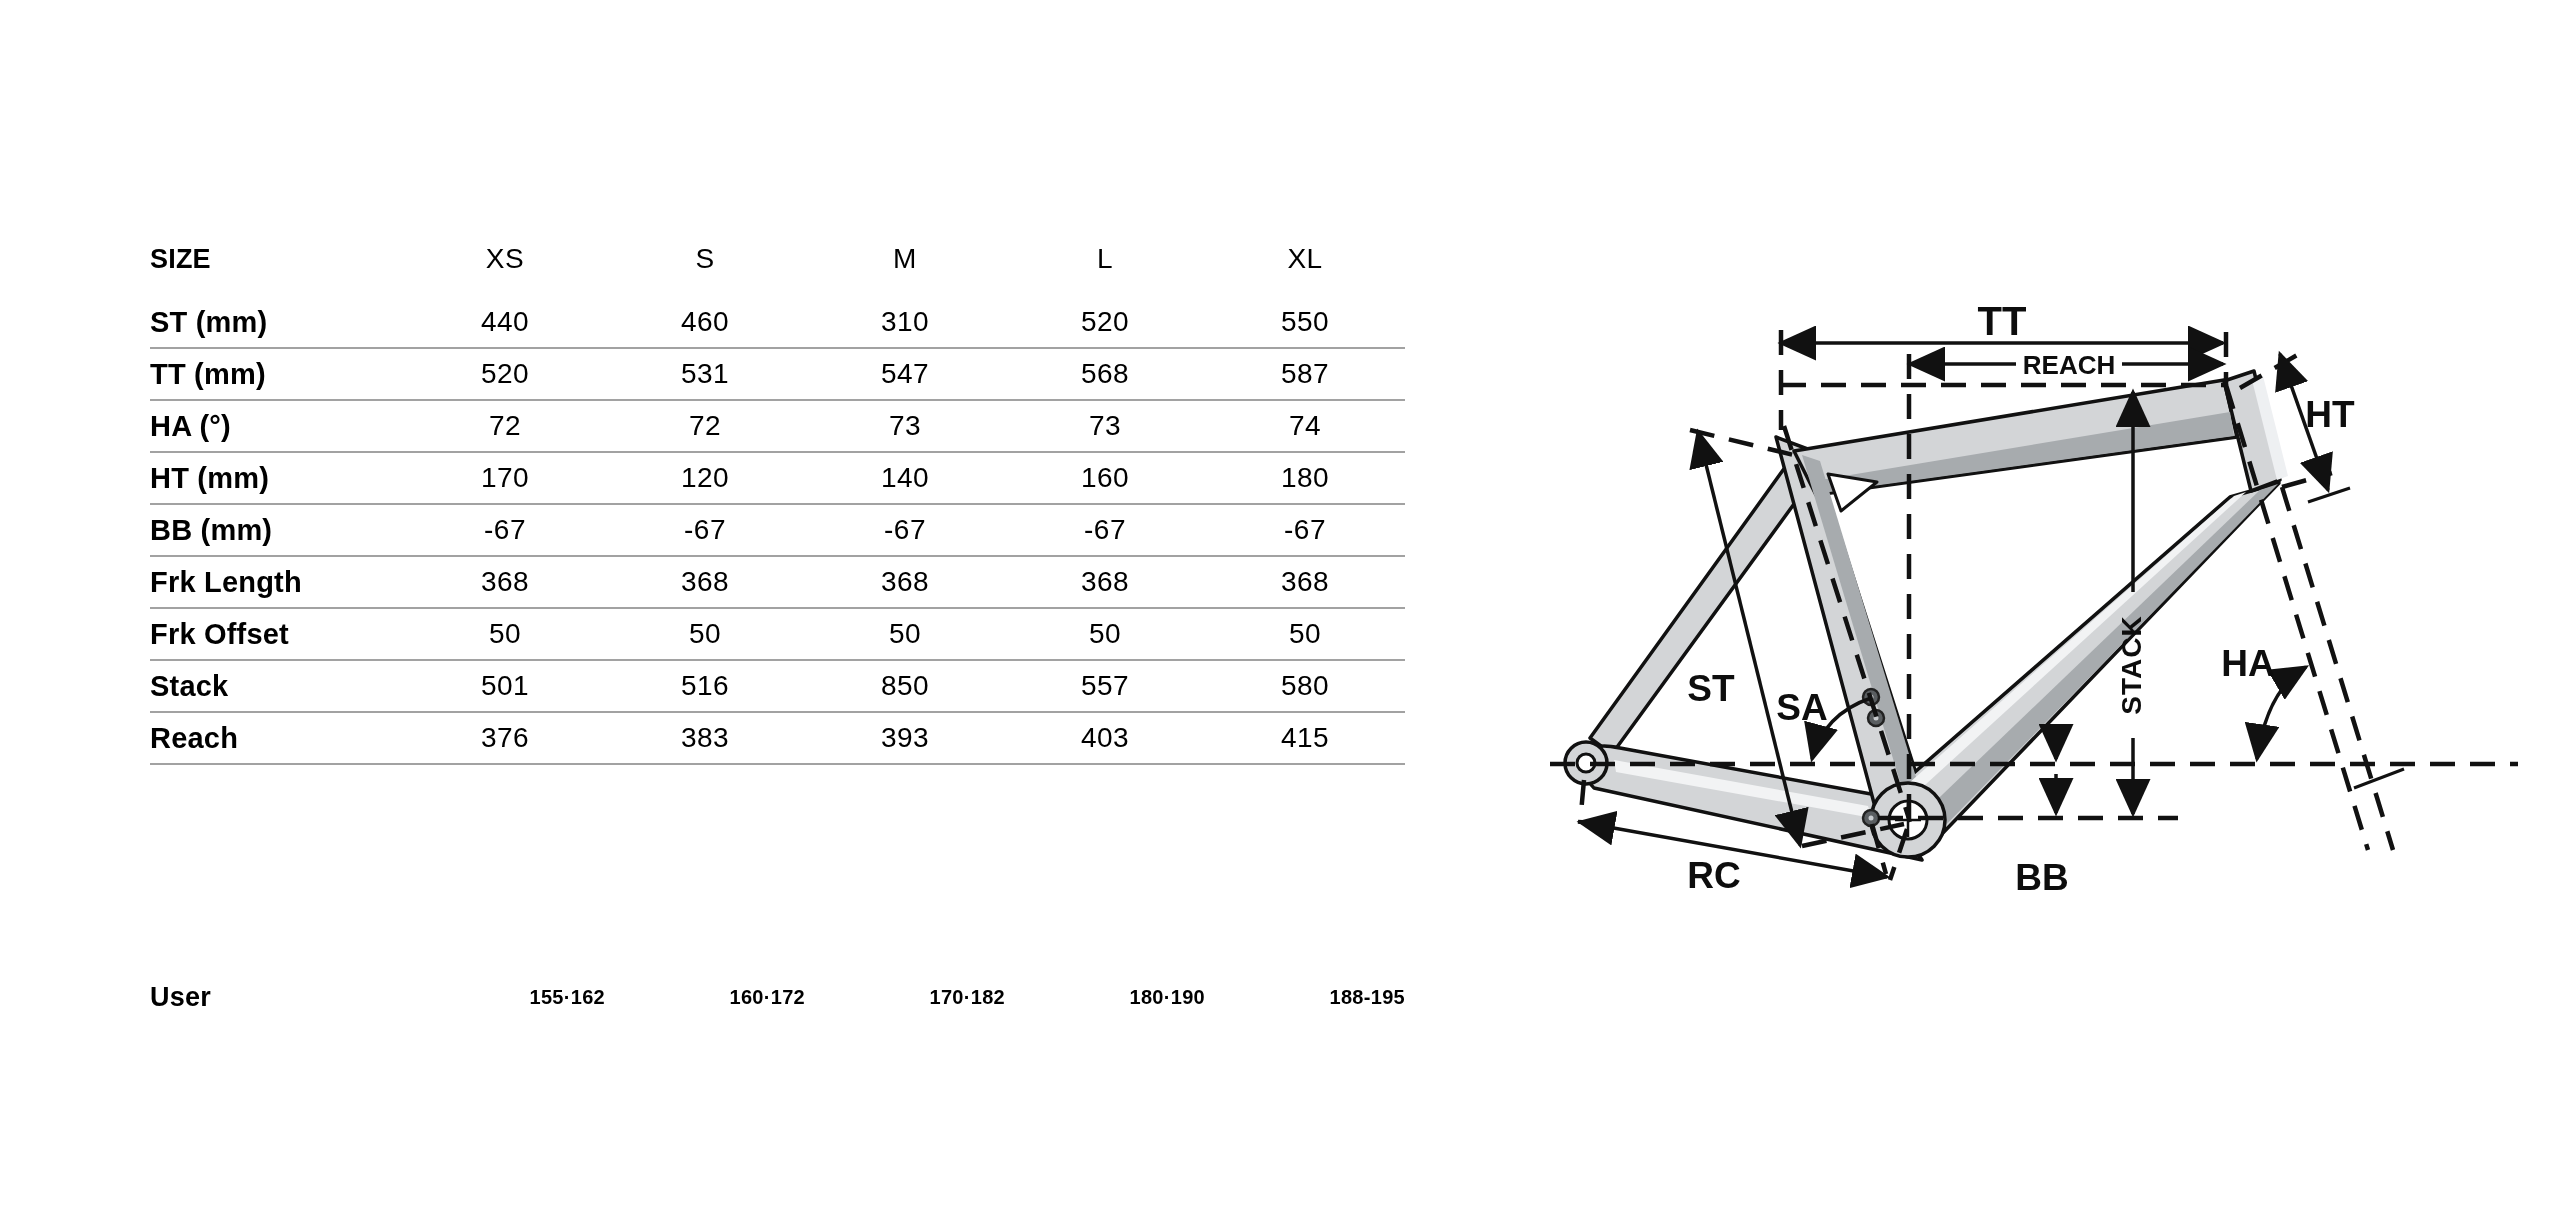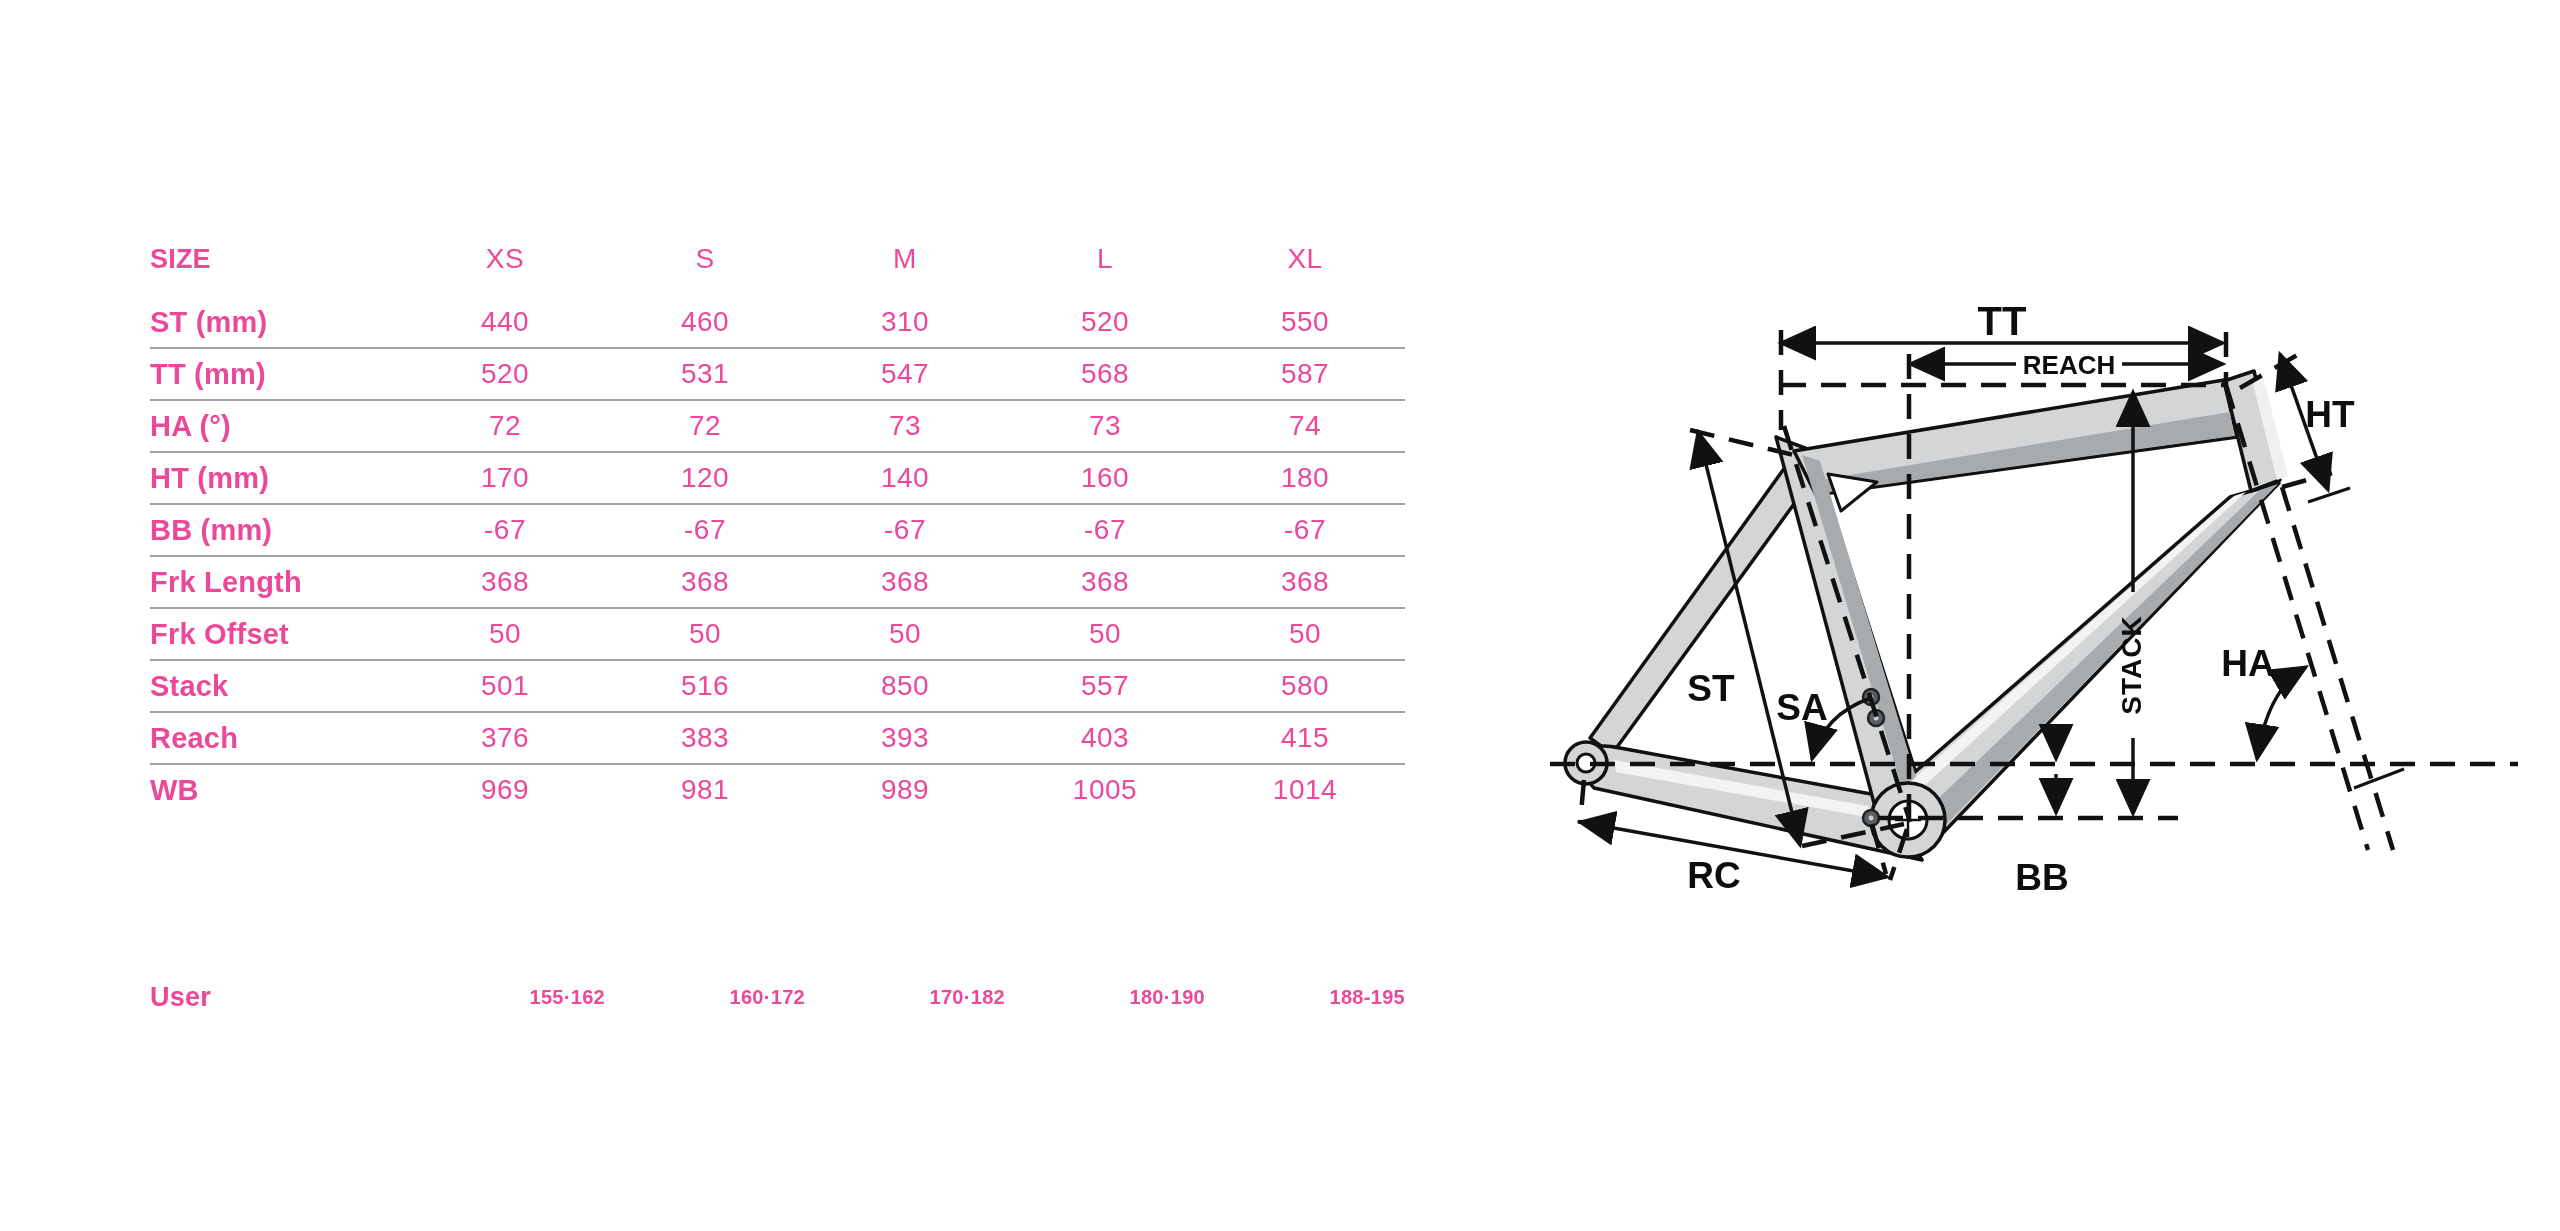--- a/index.html
+++ b/index.html
@@ -1,17 +1,17 @@
 <!DOCTYPE html>
 <html><head>
 <meta charset="utf-8">
 <style>
   html,body{margin:0;padding:0;background:#fff;}
   .page{position:relative;width:2560px;height:1231px;background:#ffffff;overflow:hidden;
-        font-family:"Liberation Sans", sans-serif;color:#ec4899;}
+        font-family:"Liberation Sans", sans-serif;color:#000000;}
   .geo-table{position:absolute;left:150px;top:221px;width:1255px;}
   table{border-collapse:collapse;table-layout:fixed;width:1255px;}
   col.lbl{width:255px;}
   col.val{width:200px;}
   th,td{padding:0;margin:0;font-weight:normal;}
   tr.hdr td{height:76px;vertical-align:middle;}
   tr.datarow td{height:50px;vertical-align:middle;border-bottom:2px solid #a2a2a2;}
   tr.datarow.last td{border-bottom:none;}
   td.rowlabel{font-weight:bold;font-size:29px;text-align:left;letter-spacing:0.2px;}
   td.cell{font-size:28px;text-align:center;letter-spacing:0.5px;}
@@ -114,28 +114,20 @@
             <td class="cell">580</td>
           </tr>
           <tr class="datarow">
             <td class="rowlabel">Reach</td>
             <td class="cell">376</td>
             <td class="cell">383</td>
             <td class="cell">393</td>
             <td class="cell">403</td>
             <td class="cell">415</td>
           </tr>
-          <tr class="datarow last">
-            <td class="rowlabel">WB</td>
-            <td class="cell">969</td>
-            <td class="cell">981</td>
-            <td class="cell">989</td>
-            <td class="cell">1005</td>
-            <td class="cell">1014</td>
-          </tr>
         </tbody>
     </table>
   </div>
 
   <div class="user-table">
     <table>
       <colgroup>
           <col class="lbl">
           <col class="val">
           <col class="val">

